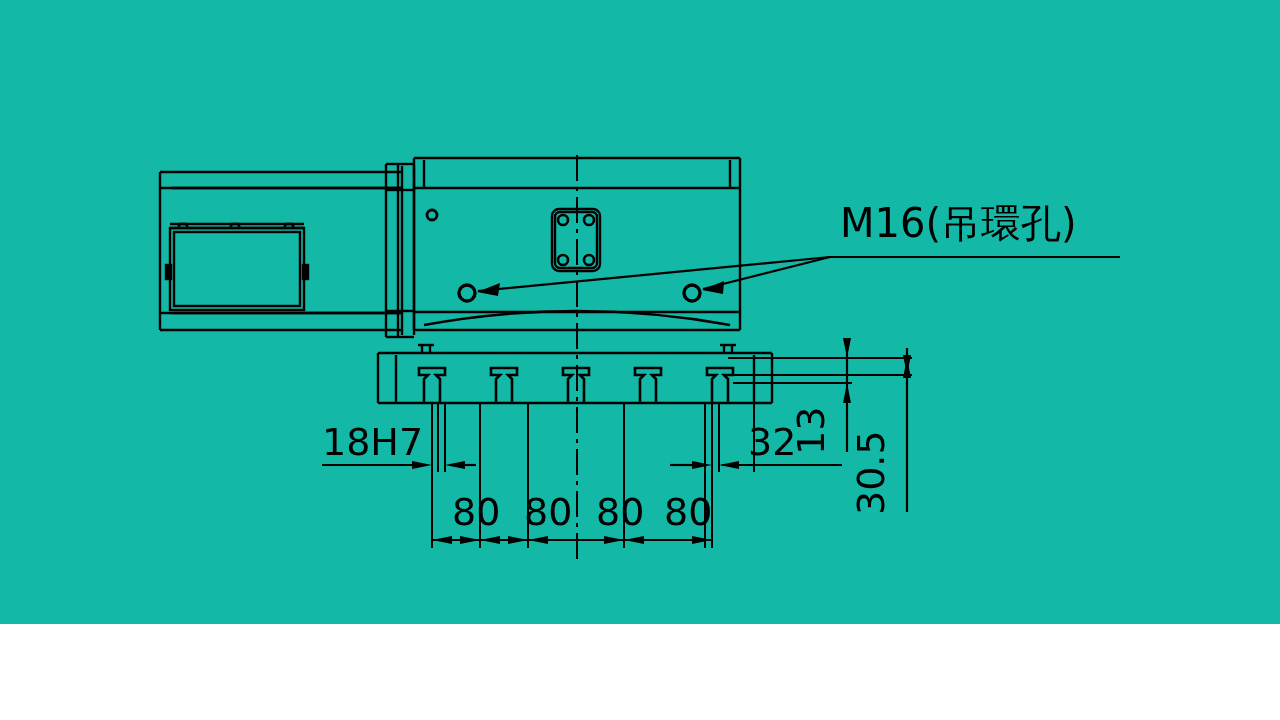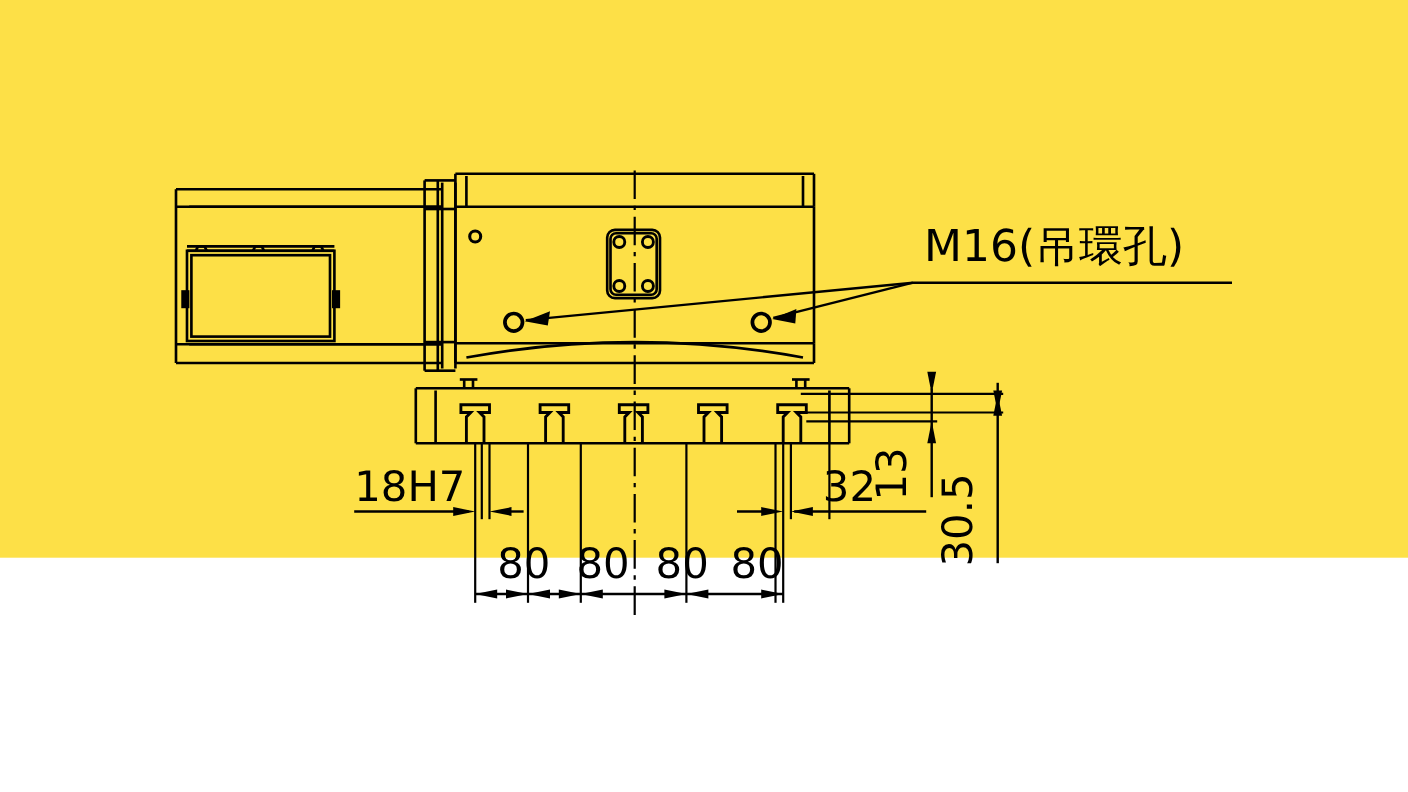--- a/index.html
+++ b/index.html
@@ -1,19 +1,19 @@
 <!DOCTYPE html>
 <html><head>
 <meta charset="utf-8">
 <title>Technical Drawing</title>
 <style>
   html,body{margin:0;padding:0;background:#ffffff;}
   body{width:1280px;height:720px;overflow:hidden;
        font-family:"DejaVu Sans","Liberation Sans",sans-serif;}
-  #stage{position:relative;width:1280px;height:507px;background:#fde047;}
+  #stage{position:relative;width:1280px;height:624px;background:#14b8a6;}
   svg{display:block;}
   .dimtext{font-family:"DejaVu Sans","Liberation Sans",sans-serif;
            font-size:38px;fill:#000;dominant-baseline:alphabetic;}
   .labeltext{font-family:"DejaVu Sans","Liberation Sans",sans-serif;
            font-size:40px;fill:#000;}
 </style>
 </head>
 <body>
 
 <div id="stage">

